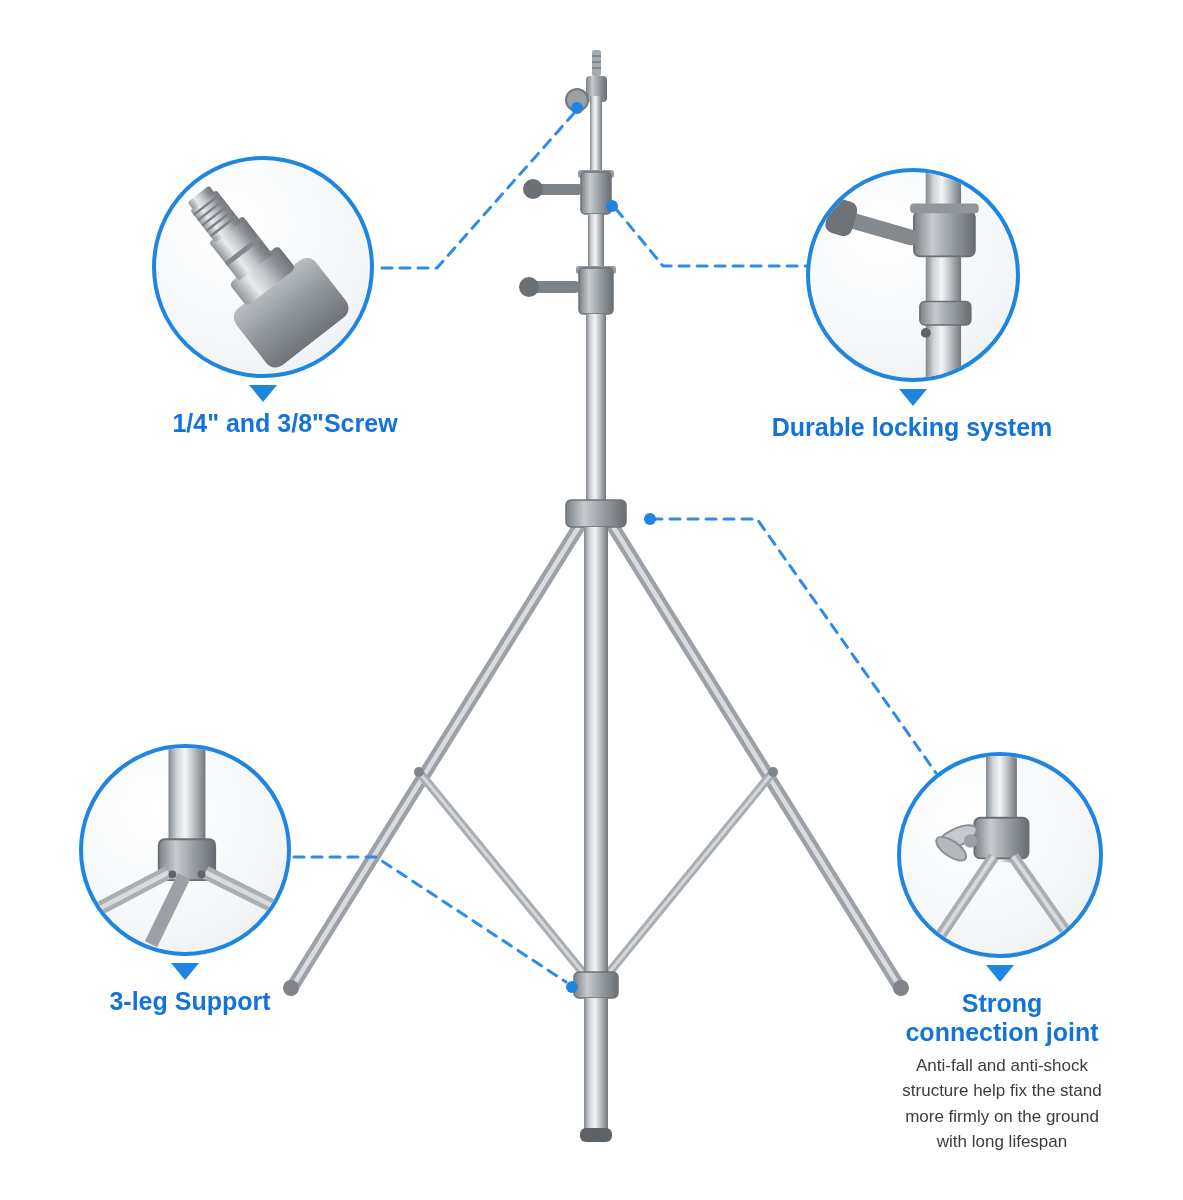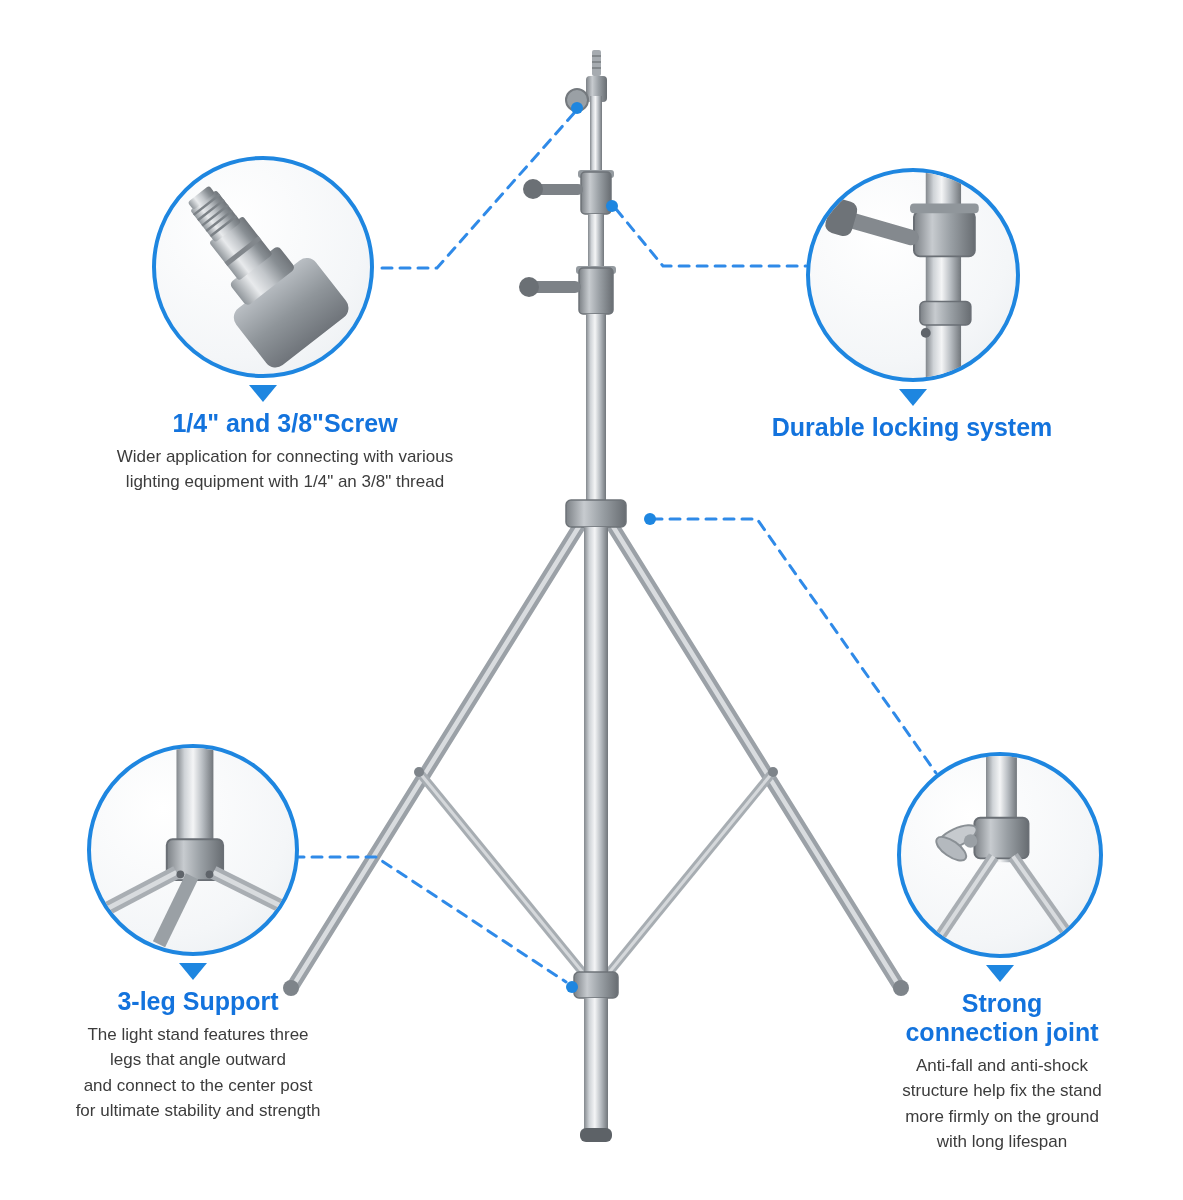--- a/index.html
+++ b/index.html
@@ -136,62 +136,56 @@
           <line x1="93" y1="33" x2="127" y2="33" stroke="#7c8287" stroke-width="2.5"></line>
           <line x1="93" y1="40" x2="127" y2="40" stroke="#7c8287" stroke-width="2.5"></line>
           <line x1="93" y1="47" x2="127" y2="47" stroke="#7c8287" stroke-width="2.5"></line>
           <line x1="93" y1="54" x2="127" y2="54" stroke="#7c8287" stroke-width="2.5"></line>
           <rect x="96" y="12" width="28" height="10" rx="3" fill="url(#gStud)"></rect>
         </g>
       </svg>
     </div>
     <div class="triangle" style="margin-left:164px;"></div>
     <h2 class="feature-title">1/4" and 3/8"Screw</h2>
-    <p class="feature-desc">Wider application for connecting with various
-lighting equipment with 1/4" an 3/8" thread</p>
   </div>
 
   <div class="callout" style="left:712px;top:168px;width:400px;">
     <div class="circle" style="width:214px;height:214px;margin-left:94px;">
       <svg viewBox="0 0 210 210">
         <rect x="118" y="0" width="36" height="210" fill="url(#gPole)"></rect>
         <rect x="106" y="40" width="62" height="46" rx="6" fill="url(#gClamp)" stroke="#6a6f75" stroke-width="2"></rect>
         <rect x="102" y="32" width="70" height="10" rx="4" fill="#90969b"></rect>
         <g transform="rotate(16 100 70)">
           <rect x="28" y="58" width="82" height="16" rx="8" fill="#84898e"></rect>
           <rect x="14" y="48" width="28" height="36" rx="9" fill="#6e7378"></rect>
         </g>
         <rect x="112" y="132" width="52" height="24" rx="5" fill="url(#gClamp)" stroke="#6a6f75" stroke-width="1.5"></rect>
         <circle cx="118" cy="164" r="5" fill="#5f646a"></circle>
       </svg>
     </div>
     <div class="triangle" style="margin-left:187px;"></div>
     <h2 class="feature-title">Durable locking system</h2>
   </div>
 
-  <div class="callout" style="left:0px;top:744px;width:380px;padding-left:8px;">
+  <div class="callout" style="left:0px;top:744px;width:380px;">
     <div class="circle" style="width:212px;height:212px;margin-left:79px;">
       <svg viewBox="0 0 210 210">
         <rect x="88" y="0" width="38" height="120" fill="url(#gPole)"></rect>
         <rect x="78" y="94" width="58" height="42" rx="6" fill="url(#gClamp)" stroke="#6a6f75" stroke-width="2"></rect>
         <line x1="88" y1="128" x2="8" y2="170" stroke="#a9aeb3" stroke-width="14"></line>
         <line x1="88" y1="128" x2="8" y2="170" stroke="#d8dbde" stroke-width="5"></line>
         <line x1="126" y1="128" x2="202" y2="166" stroke="#a9aeb3" stroke-width="14"></line>
         <line x1="126" y1="128" x2="202" y2="166" stroke="#d8dbde" stroke-width="5"></line>
         <line x1="104" y1="132" x2="70" y2="202" stroke="#9aa0a5" stroke-width="14"></line>
         <circle cx="92" cy="130" r="4" fill="#5f646a"></circle>
         <circle cx="122" cy="130" r="4" fill="#5f646a"></circle>
       </svg>
     </div>
     <div class="triangle" style="margin-left:171px;"></div>
     <h2 class="feature-title">3-leg Support</h2>
-    <p class="feature-desc">The light stand features three
-legs that angle outward
-and connect to the center post
-for ultimate stability and strength</p>
   </div>
 
   <div class="callout" style="left:812px;top:752px;width:380px;">
     <div class="circle" style="width:206px;height:206px;margin-left:85px;">
       <svg viewBox="0 0 205 205">
         <rect x="88" y="0" width="32" height="110" fill="url(#gPole)"></rect>
         <rect x="76" y="64" width="56" height="42" rx="6" fill="url(#gClamp)" stroke="#6a6f75" stroke-width="2"></rect>
         <ellipse cx="58" cy="84" rx="22" ry="9" transform="rotate(-25 58 84)" fill="#c6cace" stroke="#8a9095" stroke-width="2"></ellipse>
         <ellipse cx="52" cy="96" rx="18" ry="8" transform="rotate(35 52 96)" fill="#b4b9be" stroke="#8a9095" stroke-width="2"></ellipse>
         <circle cx="72" cy="88" r="7" fill="#9aa0a5"></circle>

